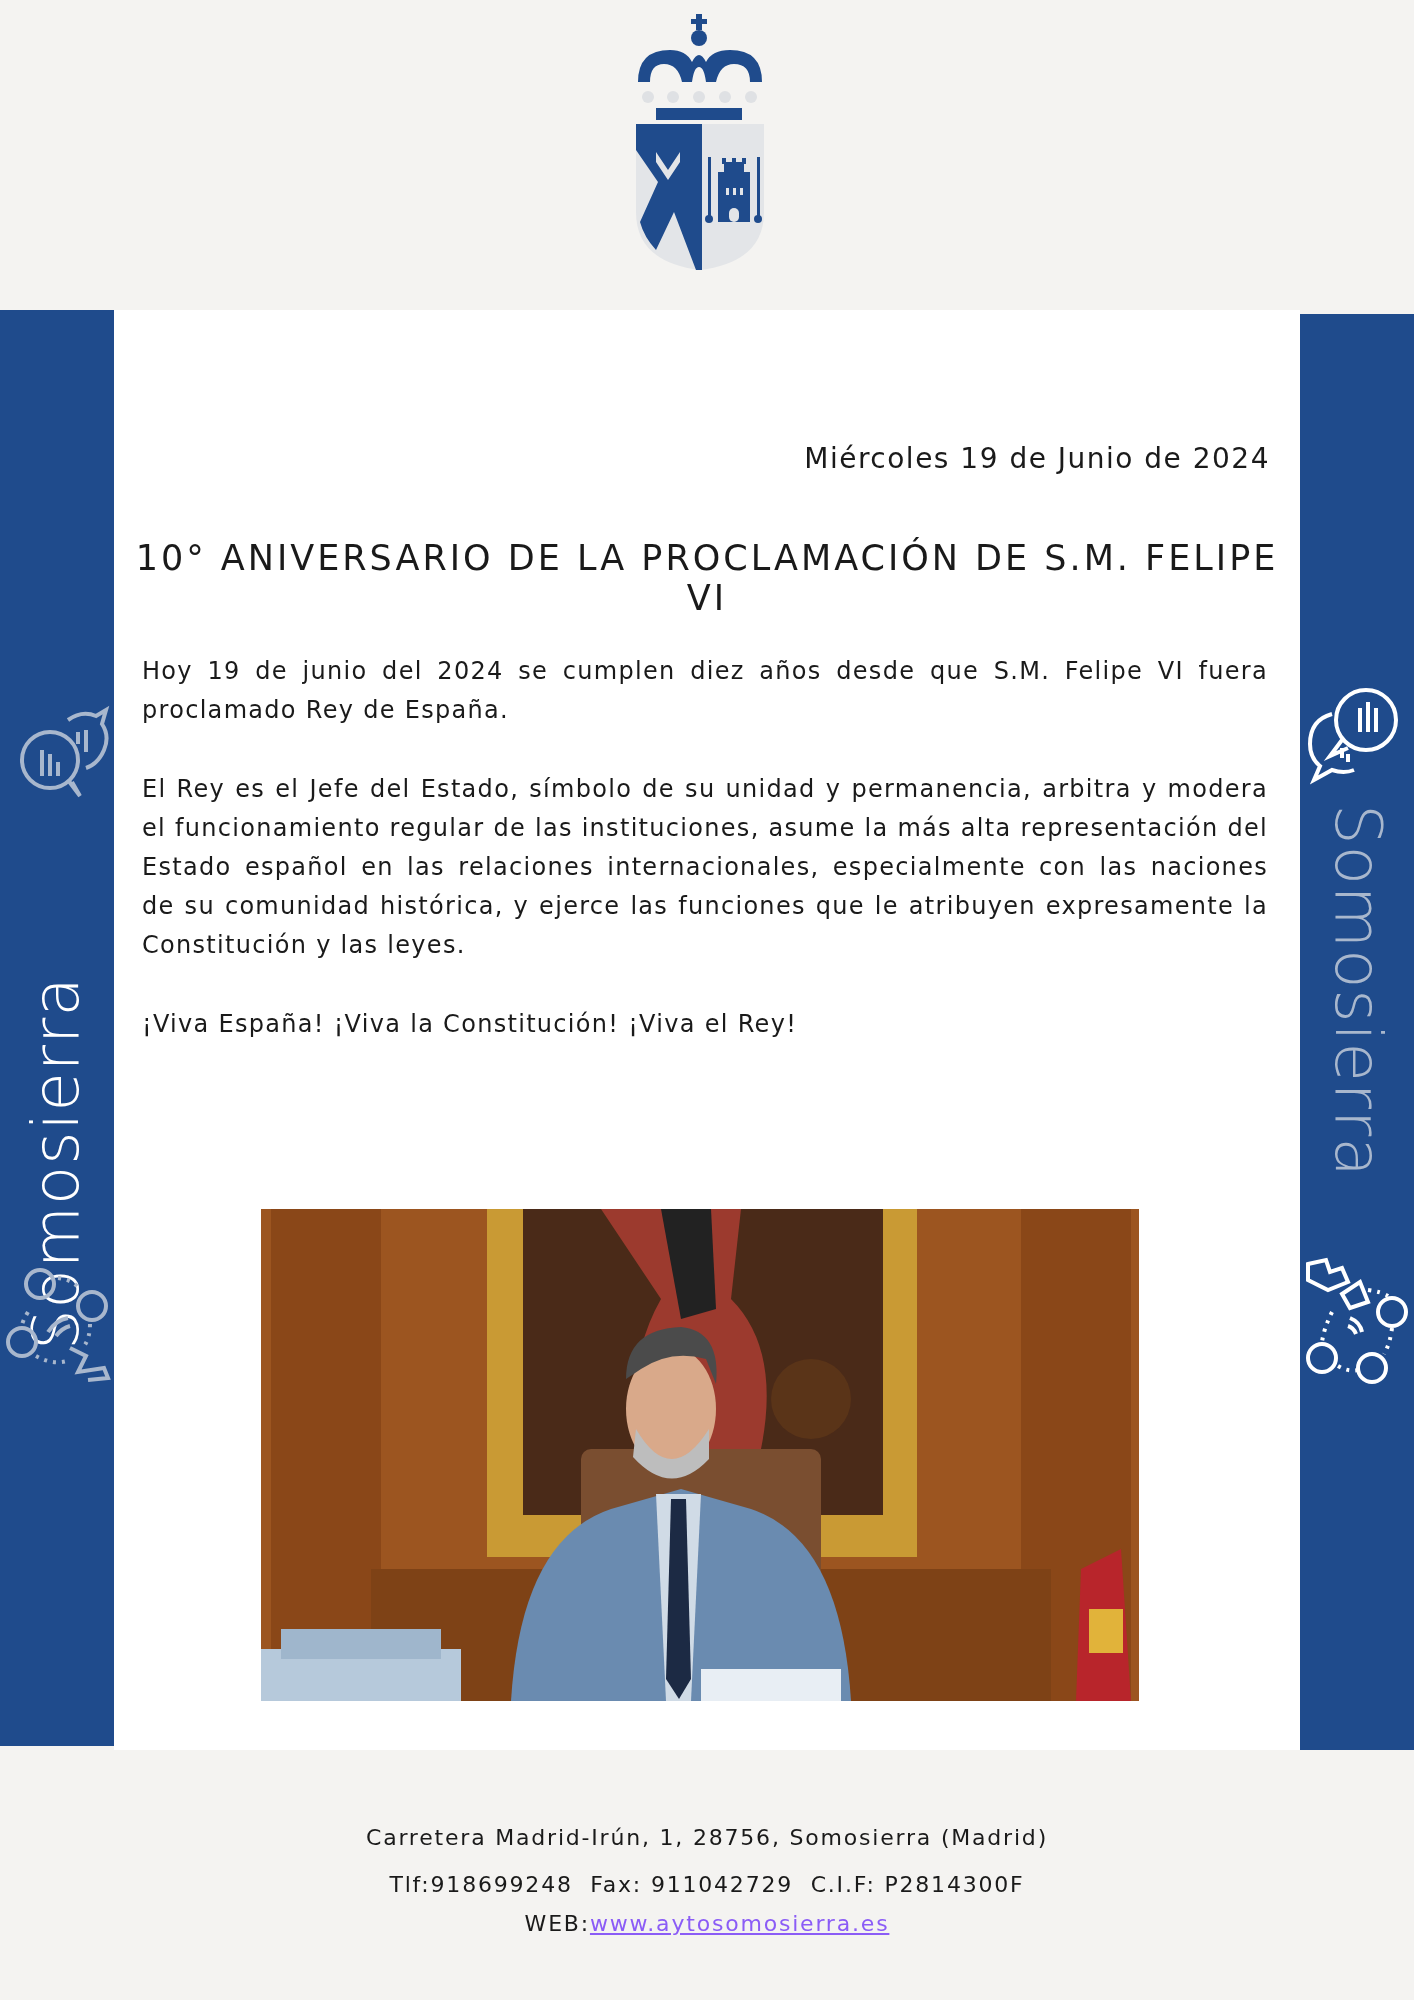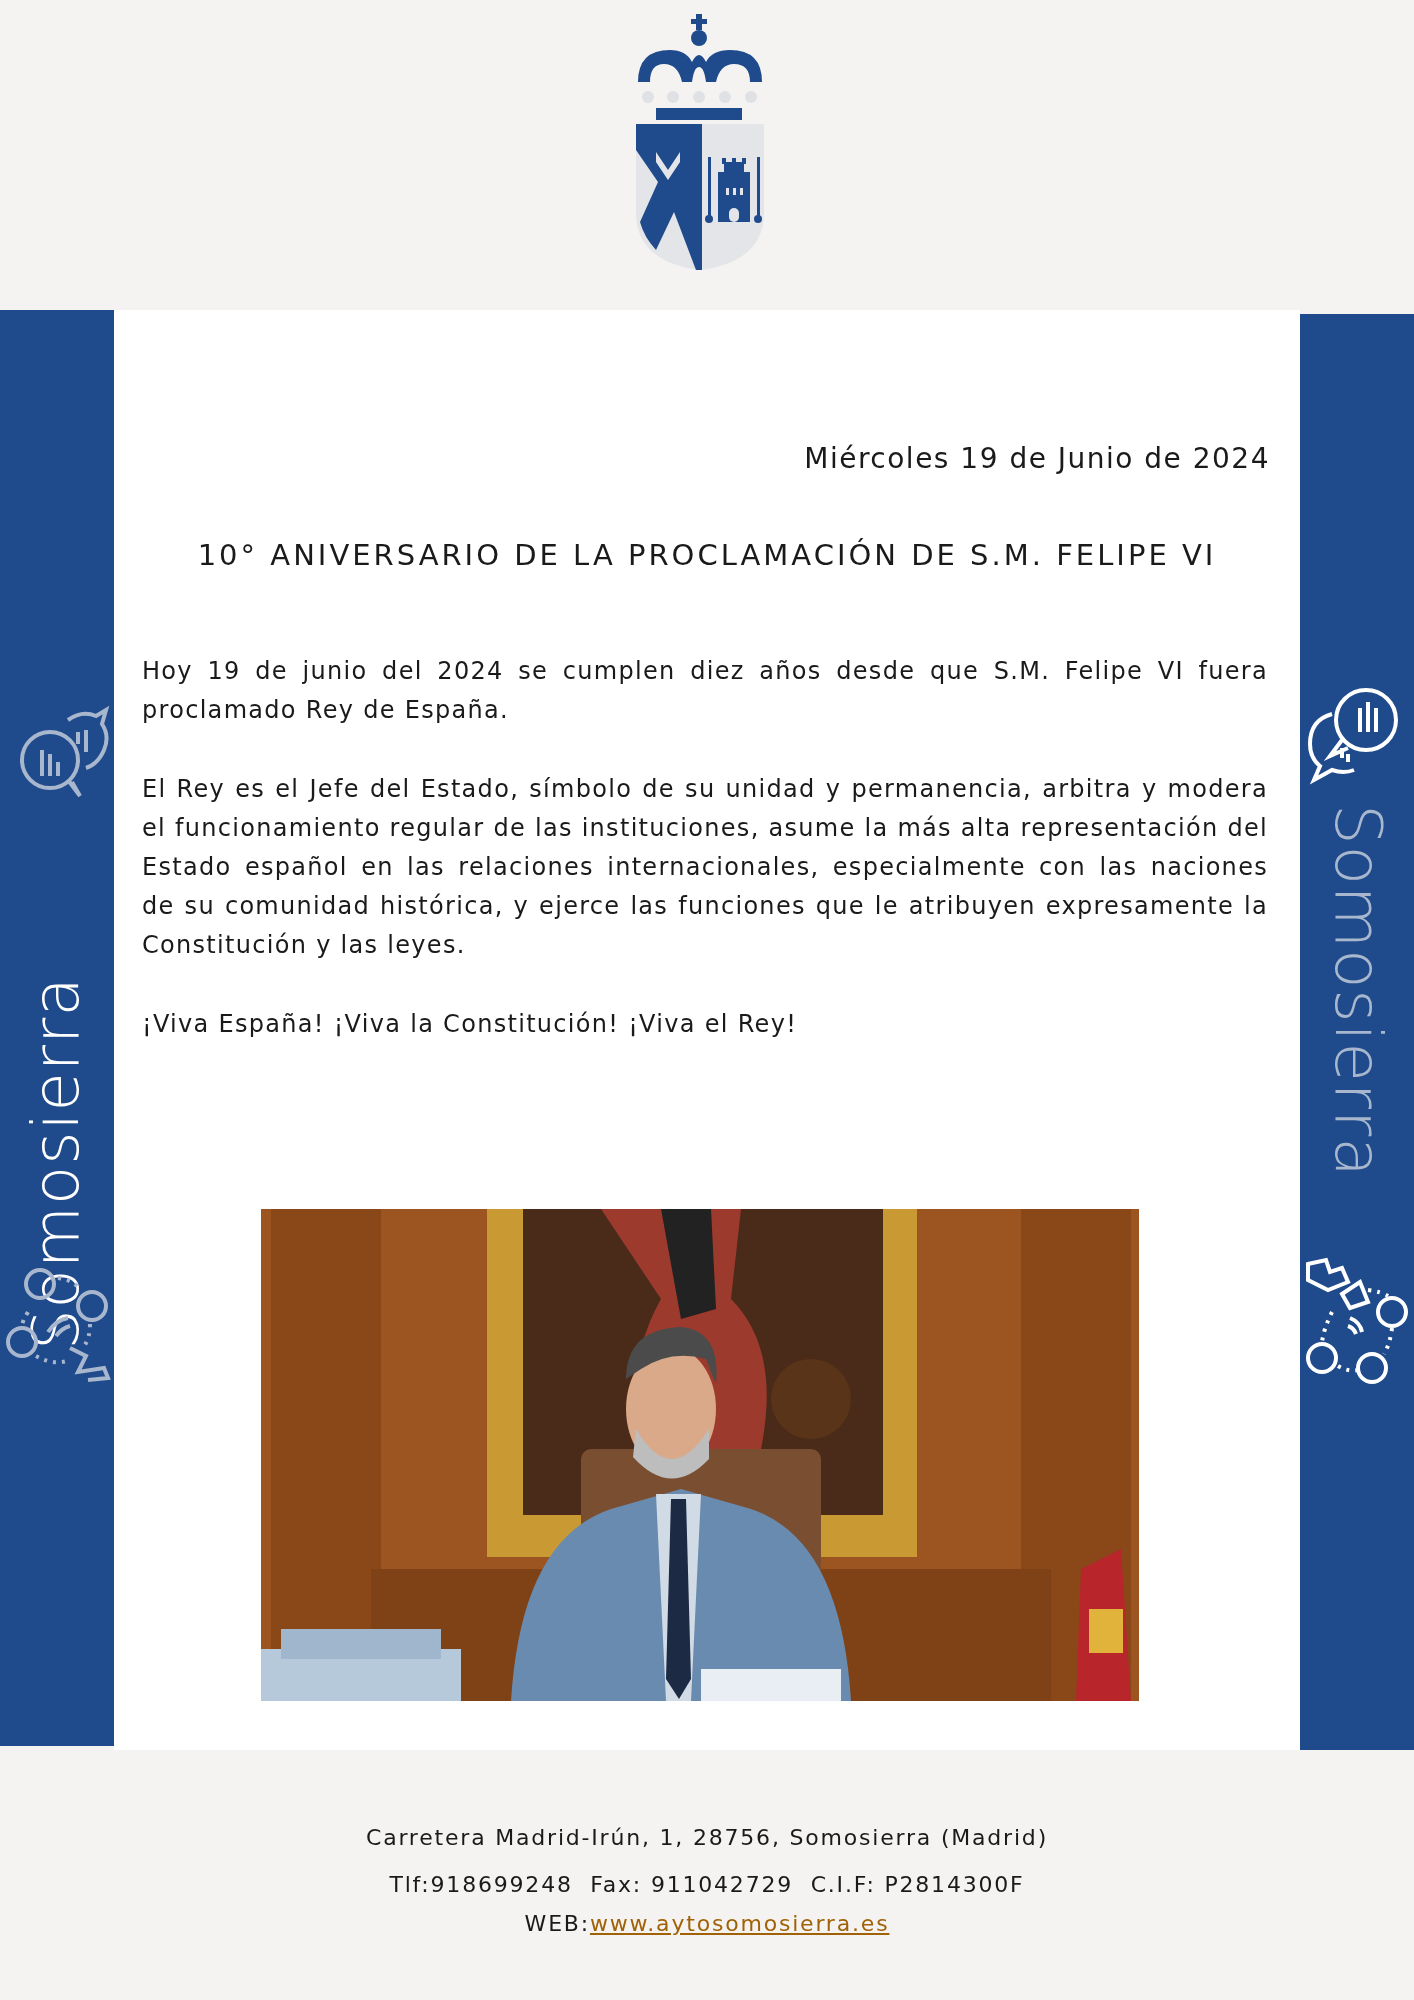--- a/index.html
+++ b/index.html
@@ -33,38 +33,38 @@
     left: 57px; top: 490px; transform-origin: 0 0;
     transform: translate(38px, 0) rotate(90deg);
   }
   .icon-svg { position: absolute; }
   .date {
     position: absolute; right: 144px; top: 442px;
     font-size: 28px; letter-spacing: 1.5px; color: #1a1a1a;
   }
   .title {
     position: absolute; left: 114px; width: 1186px; top: 538px; text-align: center;
-    font-size: 29px; letter-spacing: 3px; color: #1a1a1a;
+    font-size: 35px; letter-spacing: 3px; color: #1a1a1a;
   }
   .body-text {
     position: absolute; left: 142px; width: 1126px; top: 652px;
     font-size: 24px; line-height: 39px; letter-spacing: 1.3px;
     text-align: justify; color: #1a1a1a;
   }
   .body-text p { margin: 0 0 40px 0; }
   .photo {
     position: absolute; left: 261px; top: 1209px; width: 878px; height: 492px;
     overflow: hidden;
     background: linear-gradient(90deg, #7a3f16 0%, #a65a22 20%, #b86a2a 50%, #a65a22 80%, #7a3f16 100%);
   }
   .footer {
     position: absolute; left: 0; width: 1414px; top: 1818px; text-align: center;
     font-size: 22px; line-height: 39px; letter-spacing: 1.8px; color: #1a1a1a;
   }
-  .footer a { color: #a16207; text-decoration: underline; }
+  .footer a { color: #8b5cf6; text-decoration: underline; }
 </style>
 </head>
 <body>
 
 <svg class="crest" viewBox="0 0 132 260">
 
   <rect x="62" y="2" width="6" height="16" fill="#1f4b8c"></rect>
   <rect x="57" y="7" width="16" height="5" fill="#1f4b8c"></rect>
   <circle cx="65" cy="26" r="8" fill="#1f4b8c"></circle>
 

